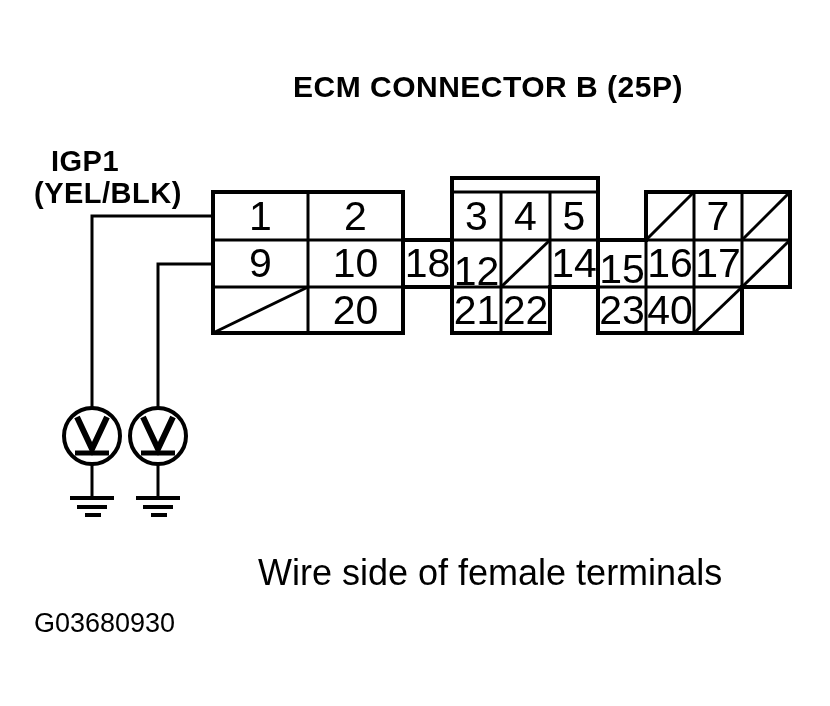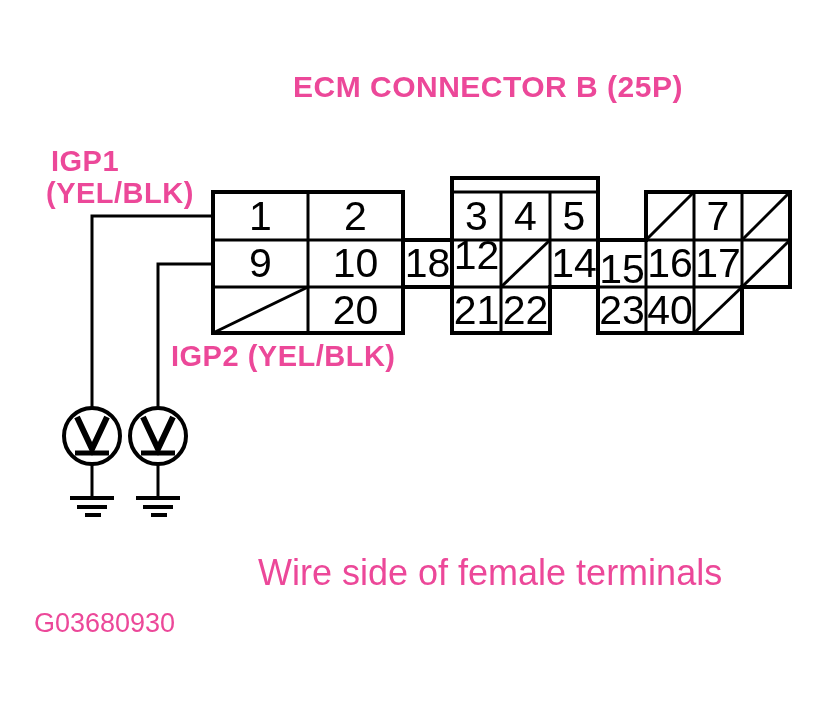--- a/index.html
+++ b/index.html
@@ -1,24 +1,24 @@
 <!DOCTYPE html>
 <html><head>
 <meta charset="utf-8">
 <style>
   html,body{margin:0;padding:0;background:#fff;}
   .stage{
     position:relative;width:830px;height:706px;background:#ffffff;
     font-family:"Liberation Sans",sans-serif;color:#000;overflow:hidden;
   }
   .stage svg{position:absolute;left:0;top:0;}
-  .txt{position:absolute;white-space:nowrap;color:#ec4899;}
+  .txt{position:absolute;white-space:nowrap;color:#000000;}
   .title{left:293px;top:70px;font-size:30px;font-weight:bold;letter-spacing:.5px;}
   .igp1a{left:51px;top:145px;font-size:29px;font-weight:bold;letter-spacing:.5px;}
-  .igp1b{left:34px;top:177px;font-size:29px;font-weight:bold;letter-spacing:.5px;margin-left:12px;}
+  .igp1b{left:34px;top:177px;font-size:29px;font-weight:bold;letter-spacing:.5px;}
   .igp2{left:171px;top:340px;font-size:29px;font-weight:bold;letter-spacing:.5px;}
   .caption{left:258px;top:552px;font-size:36px;}
   .figid{left:34px;top:608px;font-size:27px;}
   .cell{
     position:absolute;display:flex;align-items:center;justify-content:center;
     font-size:41px;line-height:1;color:#000;
   }
 </style>
 </head>
 <body>
@@ -61,34 +61,33 @@
       <polyline points="77,417 92,449 107,417" stroke-width="6"></polyline>
       <line x1="75" y1="453" x2="109" y2="453" stroke-width="5"></line>
       <path stroke-width="3" d="M92,464 V497"></path>
       <path stroke-width="4" d="M70,498 H114 M77,507 H107 M85,515 H101"></path>
     </g>
   </svg>
 
   <div class="txt title">ECM CONNECTOR B (25P)</div>
   <div class="txt igp1a">IGP1</div>
   <div class="txt igp1b">(YEL/BLK)</div>
-  <div class="txt igp2">IGP2 (YEL/BLK)</div>
   <div class="txt caption">Wire side of female terminals</div>
   <div class="txt figid">G03680930</div>
 
   <div class="cell" style="left:213px;top:192px;width:95px;height:48px">1</div>
   <div class="cell" style="left:308px;top:192px;width:95px;height:48px">2</div>
   <div class="cell" style="left:452px;top:192px;width:49px;height:48px">3</div>
   <div class="cell" style="left:501px;top:192px;width:49px;height:48px">4</div>
   <div class="cell" style="left:550px;top:192px;width:48px;height:48px">5</div>
   <div class="cell" style="left:694px;top:192px;width:48px;height:48px">7</div>
   <div class="cell" style="left:213px;top:240px;width:95px;height:47px">9</div>
   <div class="cell" style="left:308px;top:240px;width:95px;height:47px">10</div>
   <div class="cell" style="left:403px;top:240px;width:49px;height:47px">18</div>
-  <div class="cell" style="left:452px;top:240px;width:49px;height:31px">12</div>
+  <div class="cell" style="left:452px;top:256px;width:49px;height:31px">12</div>
   <div class="cell" style="left:550px;top:240px;width:48px;height:47px">14</div>
   <div class="cell" style="left:598px;top:246px;width:48px;height:47px">15</div>
   <div class="cell" style="left:646px;top:240px;width:48px;height:47px">16</div>
   <div class="cell" style="left:694px;top:240px;width:48px;height:47px">17</div>
   <div class="cell" style="left:308px;top:287px;width:95px;height:46px">20</div>
   <div class="cell" style="left:452px;top:287px;width:49px;height:46px">21</div>
   <div class="cell" style="left:501px;top:287px;width:49px;height:46px">22</div>
   <div class="cell" style="left:598px;top:287px;width:48px;height:46px">23</div>
   <div class="cell" style="left:646px;top:287px;width:48px;height:46px">40</div>
 

